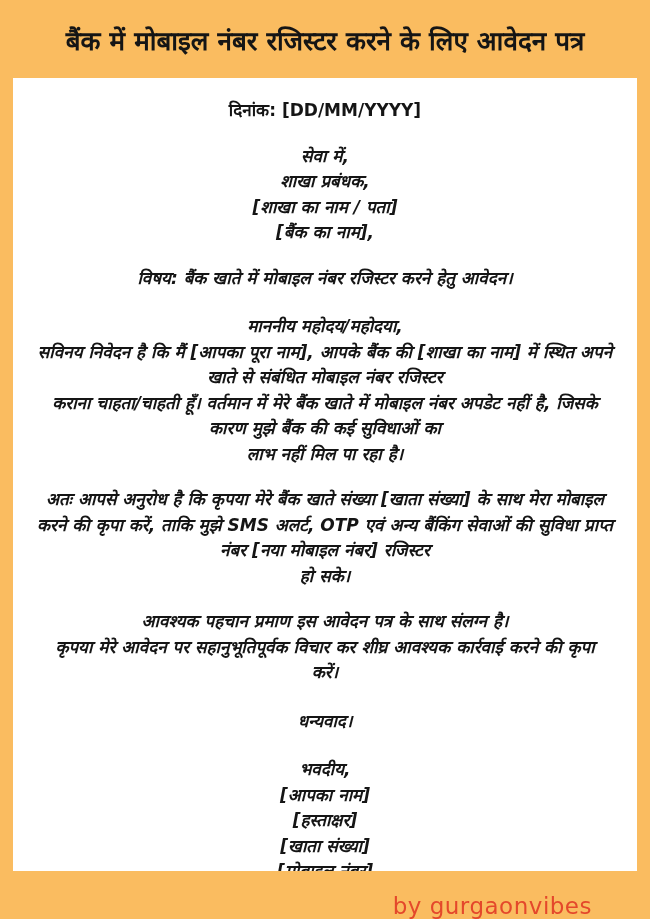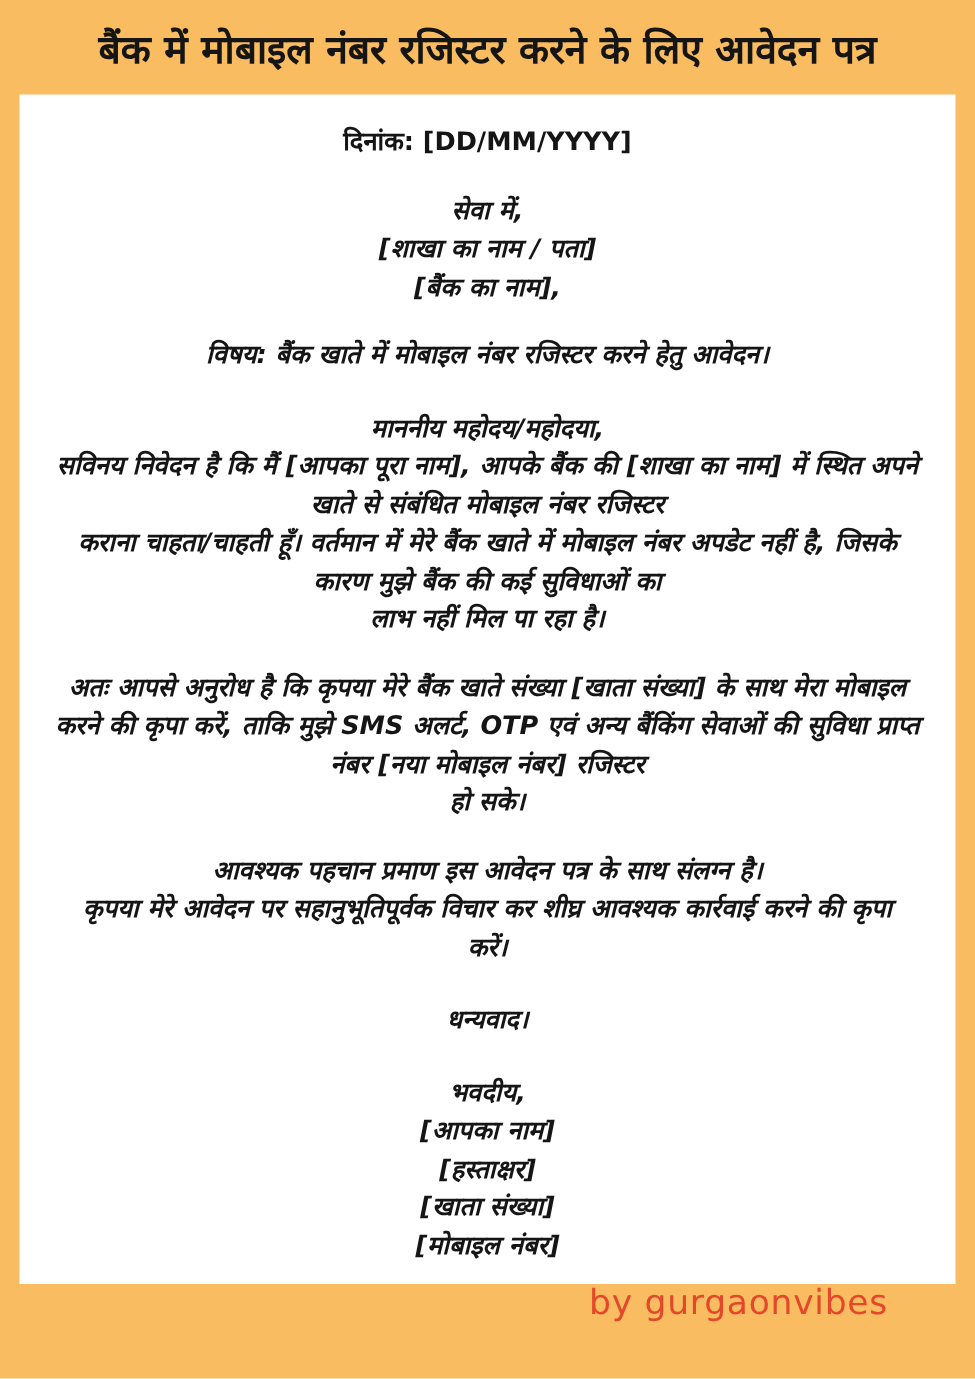--- a/index.html
+++ b/index.html
@@ -18,21 +18,21 @@
     background: var(--bg);
     overflow: hidden;
   }
   .page {
     width: 650px;
     height: 919px;
     display: flex;
     flex-direction: column;
   }
   .header {
-    height: 63px;
+    height: 78px;
     display: flex;
     align-items: center;
     justify-content: center;
     padding-top: 6px;
   }
   .page-title {
     font-size: 26px;
     font-weight: 800;
     color: var(--ink);
     text-align: center;
@@ -62,21 +62,21 @@
   .paragraph {
     margin-top: 20px;
     font-style: italic;
   }
   .paragraph.gap-lg {
     margin-top: 23px;
   }
   .footer {
     flex: 1;
     display: flex;
-    align-items: flex-start;
+    align-items: flex-end;
     justify-content: flex-end;
     padding-right: 58px;
   }
   .credit {
     color: var(--credit);
     font-size: 23px;
     font-weight: 400;
     letter-spacing: 0.5px;
   }
 </style>
@@ -87,20 +87,21 @@
 
   <div class="header">
     <h1 class="page-title">बैंक में मोबाइल नंबर रजिस्टर करने के लिए आवेदन पत्र</h1>
   </div>
 
   <div class="paper">
     <p class="line date-line">दिनांक: [DD/MM/YYYY]</p>
     <div id="letter-body">
         <div class="paragraph">
           <p class="line">सेवा में,</p>
+          <p class="line">शाखा प्रबंधक,</p>
           <p class="line">[शाखा का नाम / पता]</p>
           <p class="line">[बैंक का नाम],</p>
         </div>
         <div class="paragraph">
           <p class="line">विषय: बैंक खाते में मोबाइल नंबर रजिस्टर करने हेतु आवेदन।</p>
         </div>
         <div class="paragraph gap-lg">
           <p class="line">माननीय महोदय/महोदया,</p>
           <p class="line">सविनय निवेदन है कि मैं [आपका पूरा नाम], आपके बैंक की [शाखा का नाम] में स्थित अपने</p>
           <p class="line">खाते से संबंधित मोबाइल नंबर रजिस्टर</p>

